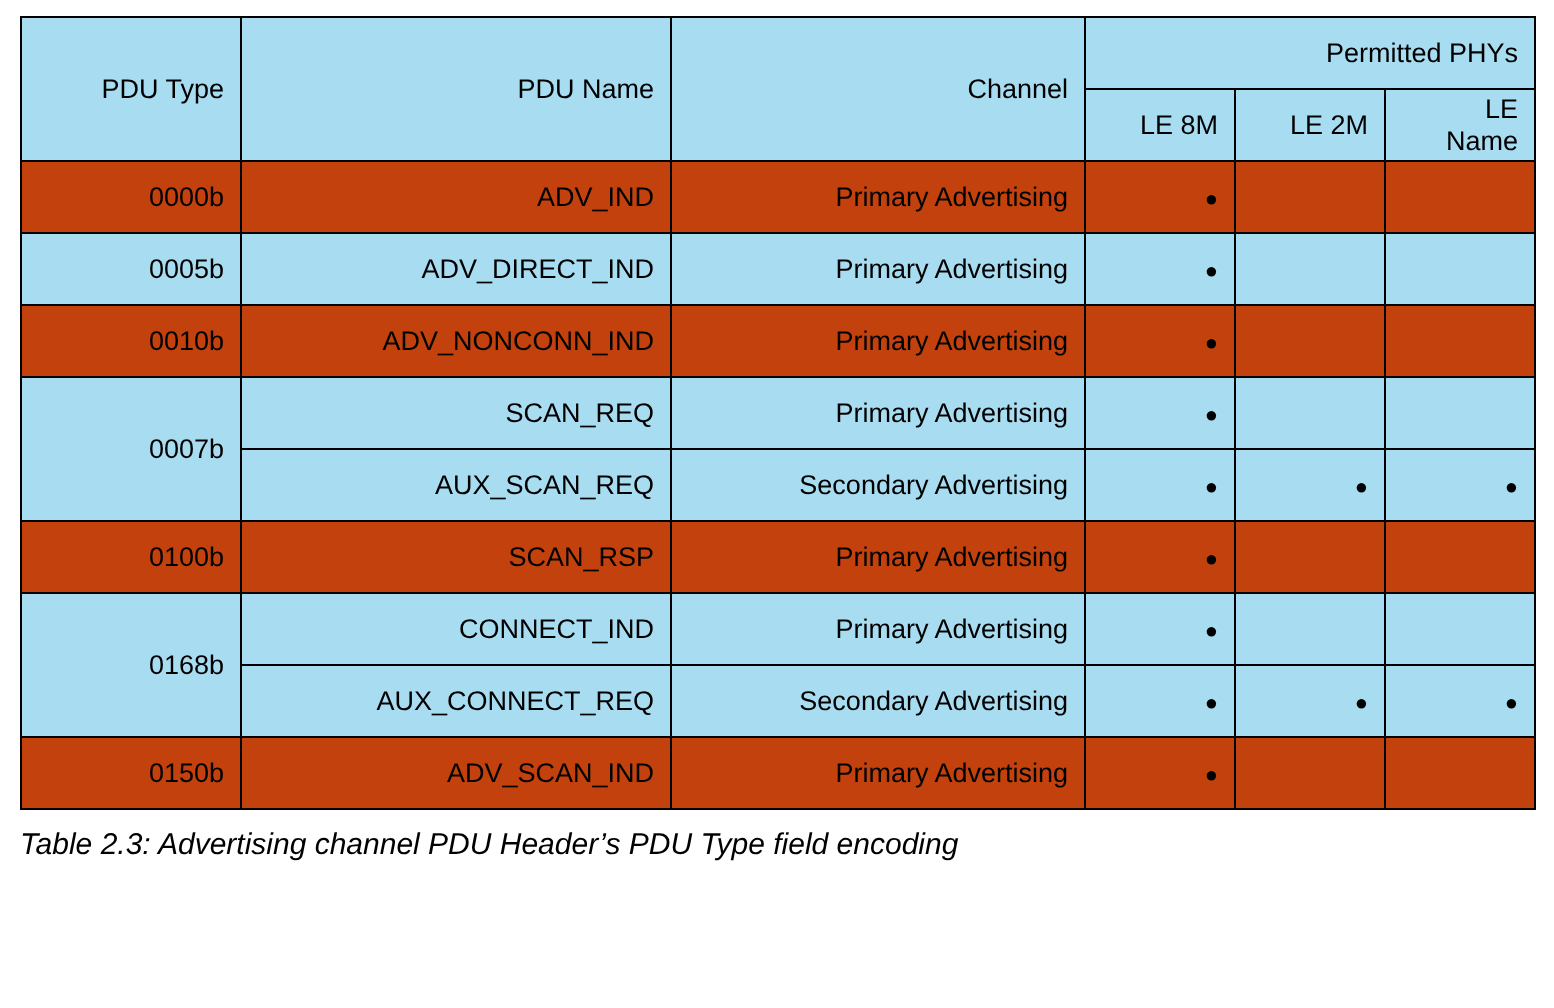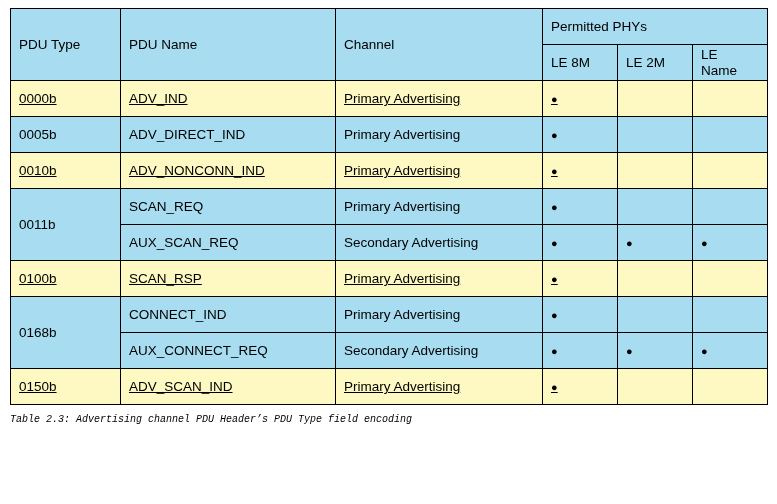--- a/index.html
+++ b/index.html
@@ -25,37 +25,37 @@
     border-collapse: collapse;
     table-layout: fixed;
     width: 757px;
     font-size: 13.5px;
   }
   table.pdu td, table.pdu th {
     border: 1px solid #000000;
     padding: 0 8px;
     vertical-align: middle;
     font-weight: normal;
-    text-align: left;
+    text-align: right;
     height: 36px;
     box-sizing: border-box;
   }
   
   col.c-type   { width: 110px; }
   col.c-name   { width: 215px; }
   col.c-chan   { width: 207px; }
   col.c-le1m   { width: 75px; }
   col.c-le2m   { width: 75px; }
   col.c-lecod  { width: 75px; }
 
   .hdr-blue {
     background: #a8dcf0;
     font-weight: bold;
   }
-  .row-white { background: #fef9c3; text-decoration: underline; }
+  .row-white { background: #c2410c; }
   .row-blue  { background: #a8dcf0; }
 
   .phys-head {
     text-align: center;
     font-weight: bold;
     height: 40px;
   }
   .sub-head {
     text-align: center;
     font-weight: bold;
@@ -67,23 +67,23 @@
     font-size: 11px;
     line-height: 1;
   }
   .cell-dot { text-align: center; }
   .span-type {
     vertical-align: middle;
     text-align: left;
   }
   .caption {
     margin-top: 9px;
-    font-size: 10px;
+    font-size: 15px;
     font-style: italic;
-    font-family: Liberation Mono, monospace;
+    font-family: Liberation Sans, sans-serif;
     color: #000000;
   }
   .caption .cap-label { font-style: italic; }
 </style>
 </head>
 <body>
 
 <div class="page">
 
   <table class="pdu">
@@ -140,21 +140,21 @@
       <tr class="row-white">
         <td class="span-type" rowspan="1">0010b</td>
         <td>ADV_NONCONN_IND</td>
         <td>Primary Advertising</td>
         <td class="cell-dot"><span class="dot"></span></td>
         <td class="cell-dot"></td>
         <td class="cell-dot"></td>
       </tr>
 
       <tr class="row-blue">
-        <td class="span-type" rowspan="2">0011b</td>
+        <td class="span-type" rowspan="2">0007b</td>
         <td>SCAN_REQ</td>
         <td>Primary Advertising</td>
         <td class="cell-dot"><span class="dot"></span></td>
         <td class="cell-dot"></td>
         <td class="cell-dot"></td>
       </tr>
       <tr class="row-blue">
         <td>AUX_SCAN_REQ</td>
         <td>Secondary Advertising</td>
         <td class="cell-dot"><span class="dot"></span></td>

